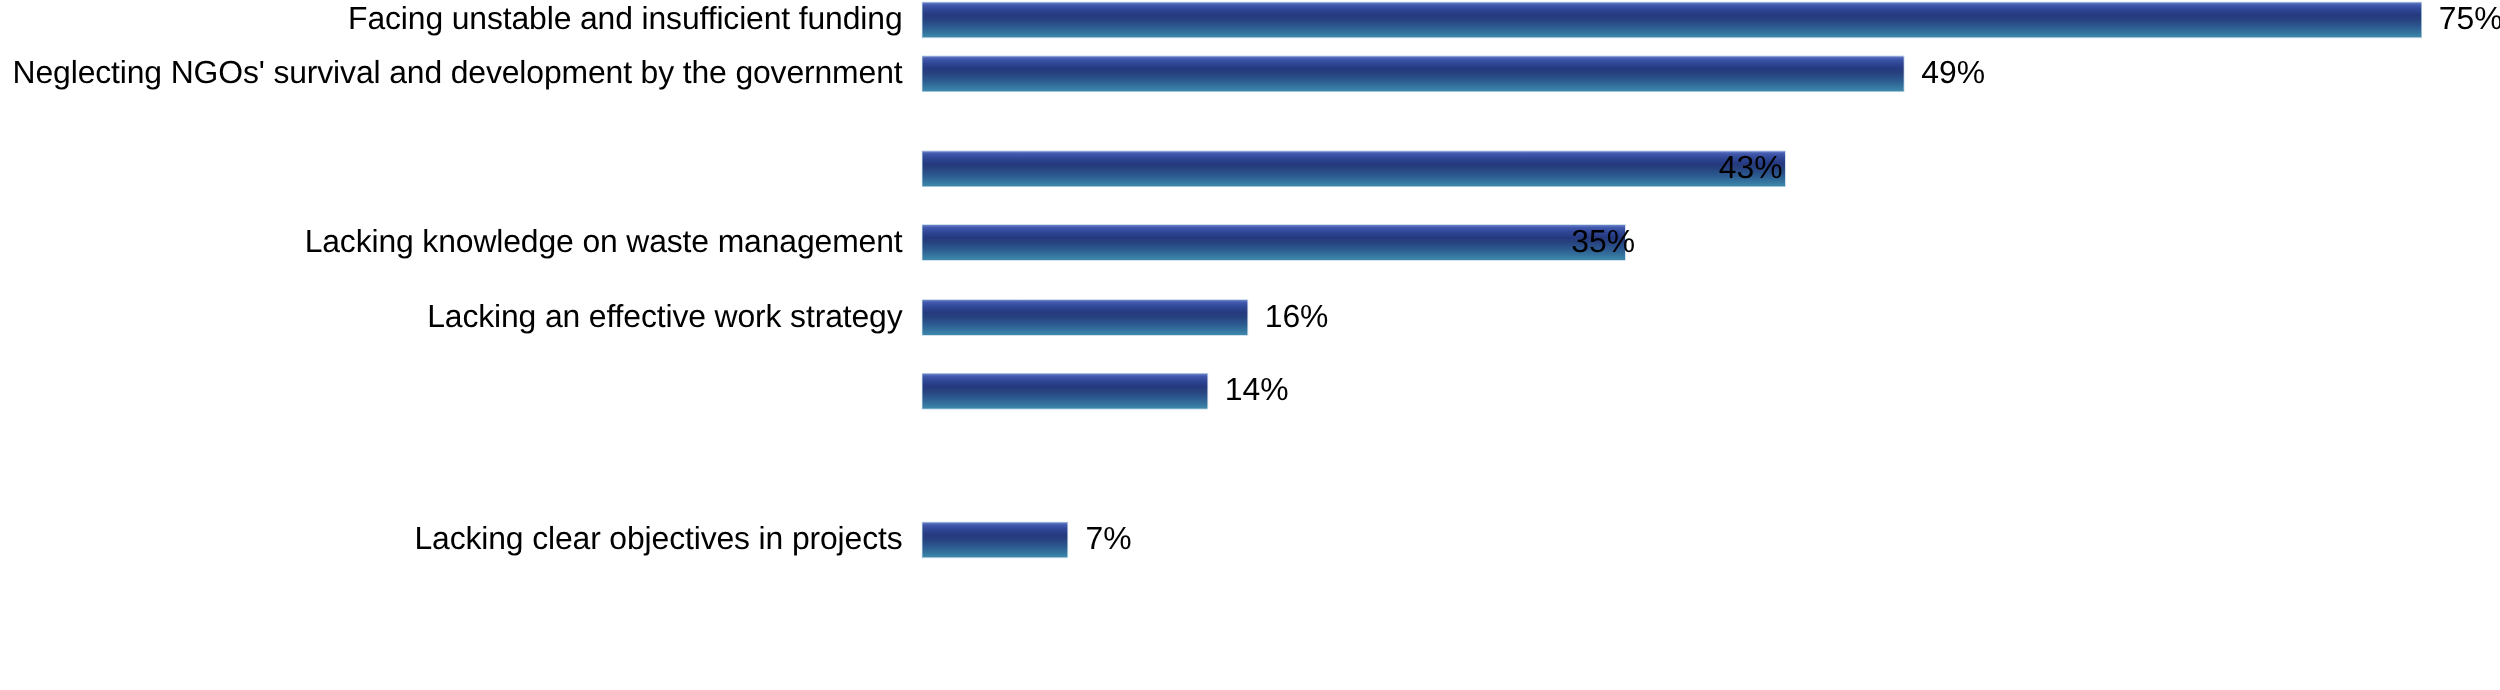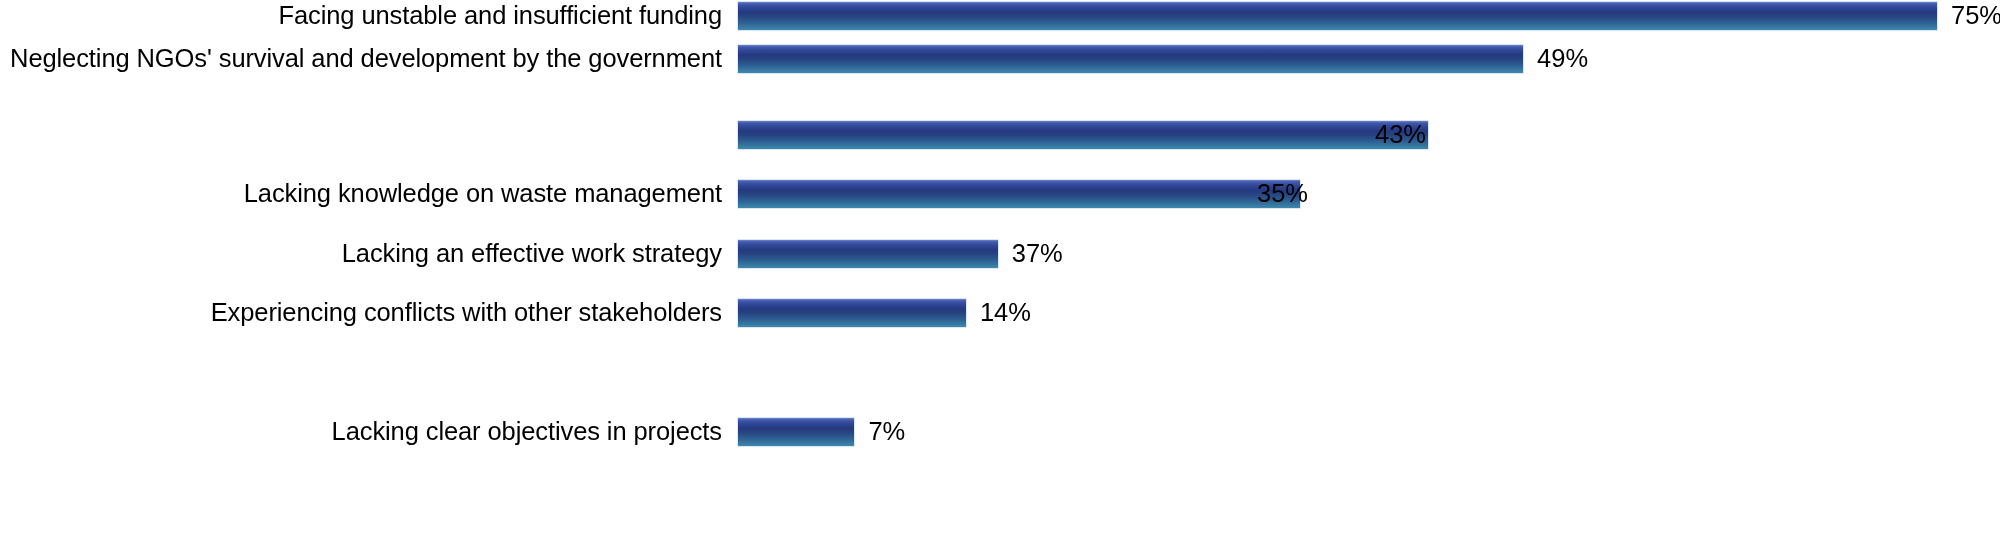--- a/index.html
+++ b/index.html
@@ -90,24 +90,23 @@
       <div class="bar-value" style="left: 1375px; text-align: right;">43%</div>
     </div>
     <div class="bar-row" style="top: 180.2px;">
       <div class="cat-label">Lacking knowledge on waste management</div>
       <div class="bar" style="width: 562.2px;"></div>
       <div class="bar-value" style="left: 1257px;">35%</div>
     </div>
     <div class="bar-row" style="top: 239.6px;">
       <div class="cat-label">Lacking an effective work strategy</div>
       <div class="bar" style="width: 259.72px;"></div>
-      <div class="bar-value" style="left: 1011.72px;">37%</div>
+      <div class="bar-value" style="left: 1011.72px;">16%</div>
     </div>
     <div class="bar-row" style="top: 299px;">
-      <div class="cat-label">Experiencing conflicts with other stakeholders</div>
       <div class="bar" style="width: 227.88px;"></div>
       <div class="bar-value" style="left: 979.88px; text-align: center;">14%</div>
     </div>
     <div class="bar-row" style="top: 417.8px;">
       <div class="cat-label">Lacking clear objectives in projects</div>
       <div class="bar" style="width: 116.44px;"></div>
       <div class="bar-value" style="left: 868.44px;">7%</div>
     </div>
   </div>
 

